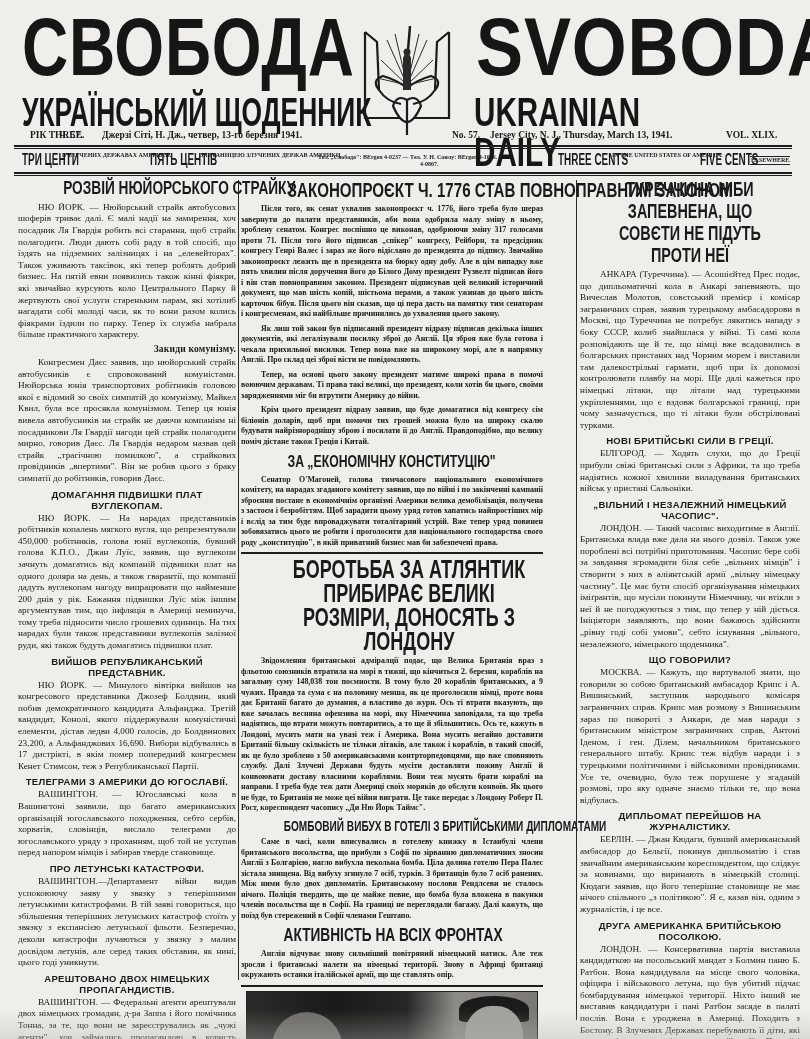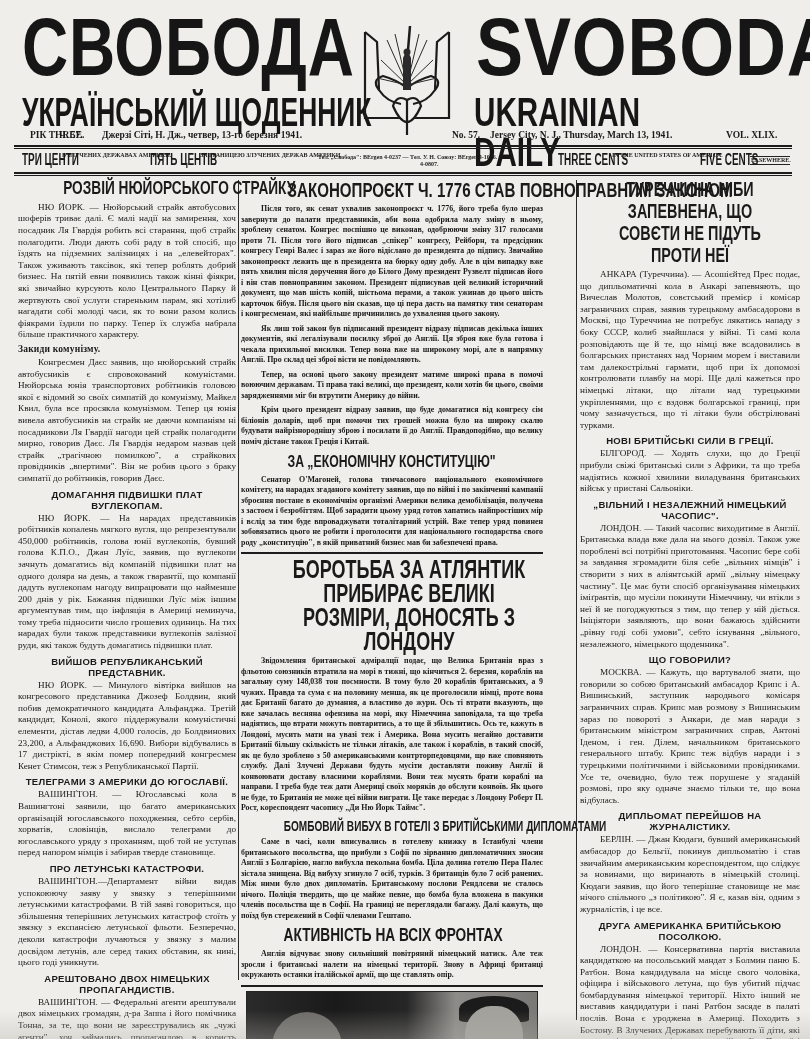--- a/index.html
+++ b/index.html
@@ -62,21 +62,21 @@
   .col-mid { left: 241px; width: 302px; font-size: 7.9px; line-height: 10.5px; font-weight: 700; }
   .col-right { left: 580px; width: 220px; }
   .vline { position: absolute; width: 1px; background: #2a2a2a; }
 
   .hl-big {
     font-family: "Liberation Sans", sans-serif; font-weight: 700; text-align: center;
     white-space: nowrap; overflow: visible; margin: 0 0 3px 0; line-height: 1.1;
   }
   .hl-big span { display: inline-block; transform: scaleX(0.72); transform-origin: center top; }
   .hl-sub {
-    font-weight: 700; text-align: left; font-size: 9.5px; margin: 3px 0 2px 0;
+    font-weight: 700; text-align: right; font-size: 9.5px; margin: 3px 0 2px 0;
     letter-spacing: 0.2px; line-height: 11px;
   }
   .hl-sub-sans {
     font-family: "Liberation Sans", sans-serif; font-weight: 700; text-align: center;
     font-size: 9.5px; margin: 4px 0 2px 0; letter-spacing: 0.3px; line-height: 11px;
   }
   .hr-mid { height: 2px; background: #1d1d1d; margin: 4px 0 3px 0; }
 
   .photo {
     margin: 4px auto 0 auto; width: 290px; height: 228px; position: relative;

